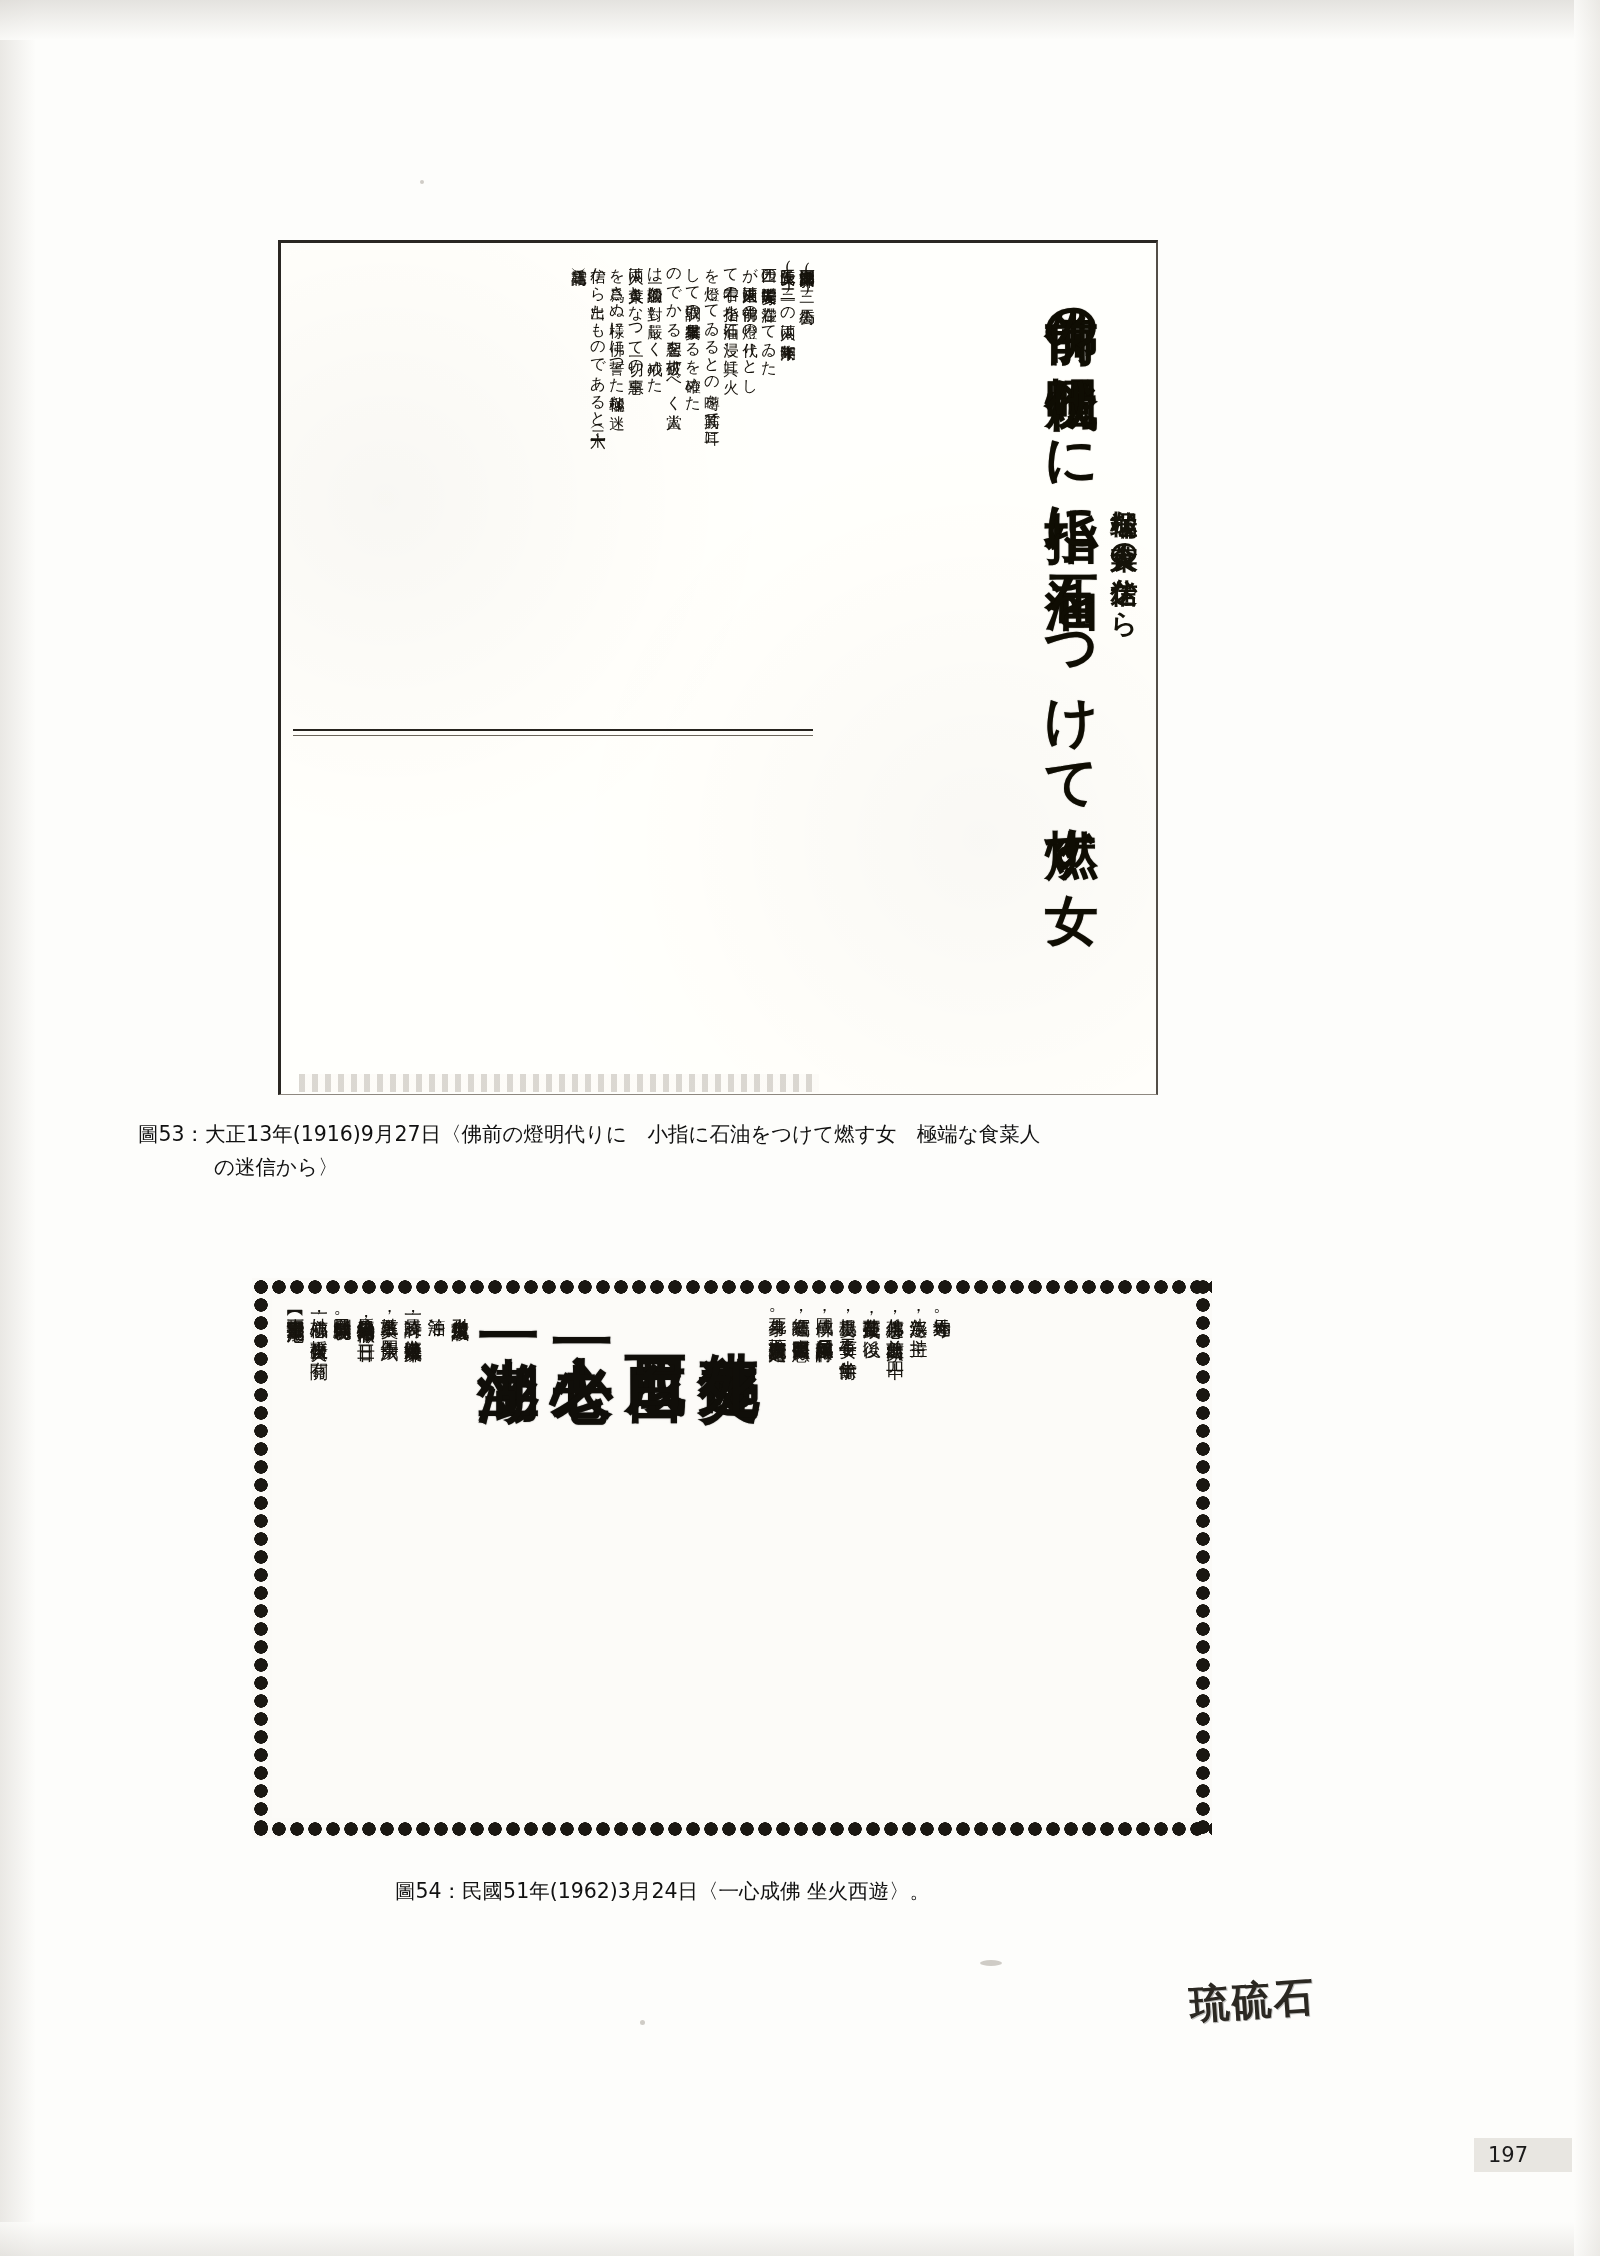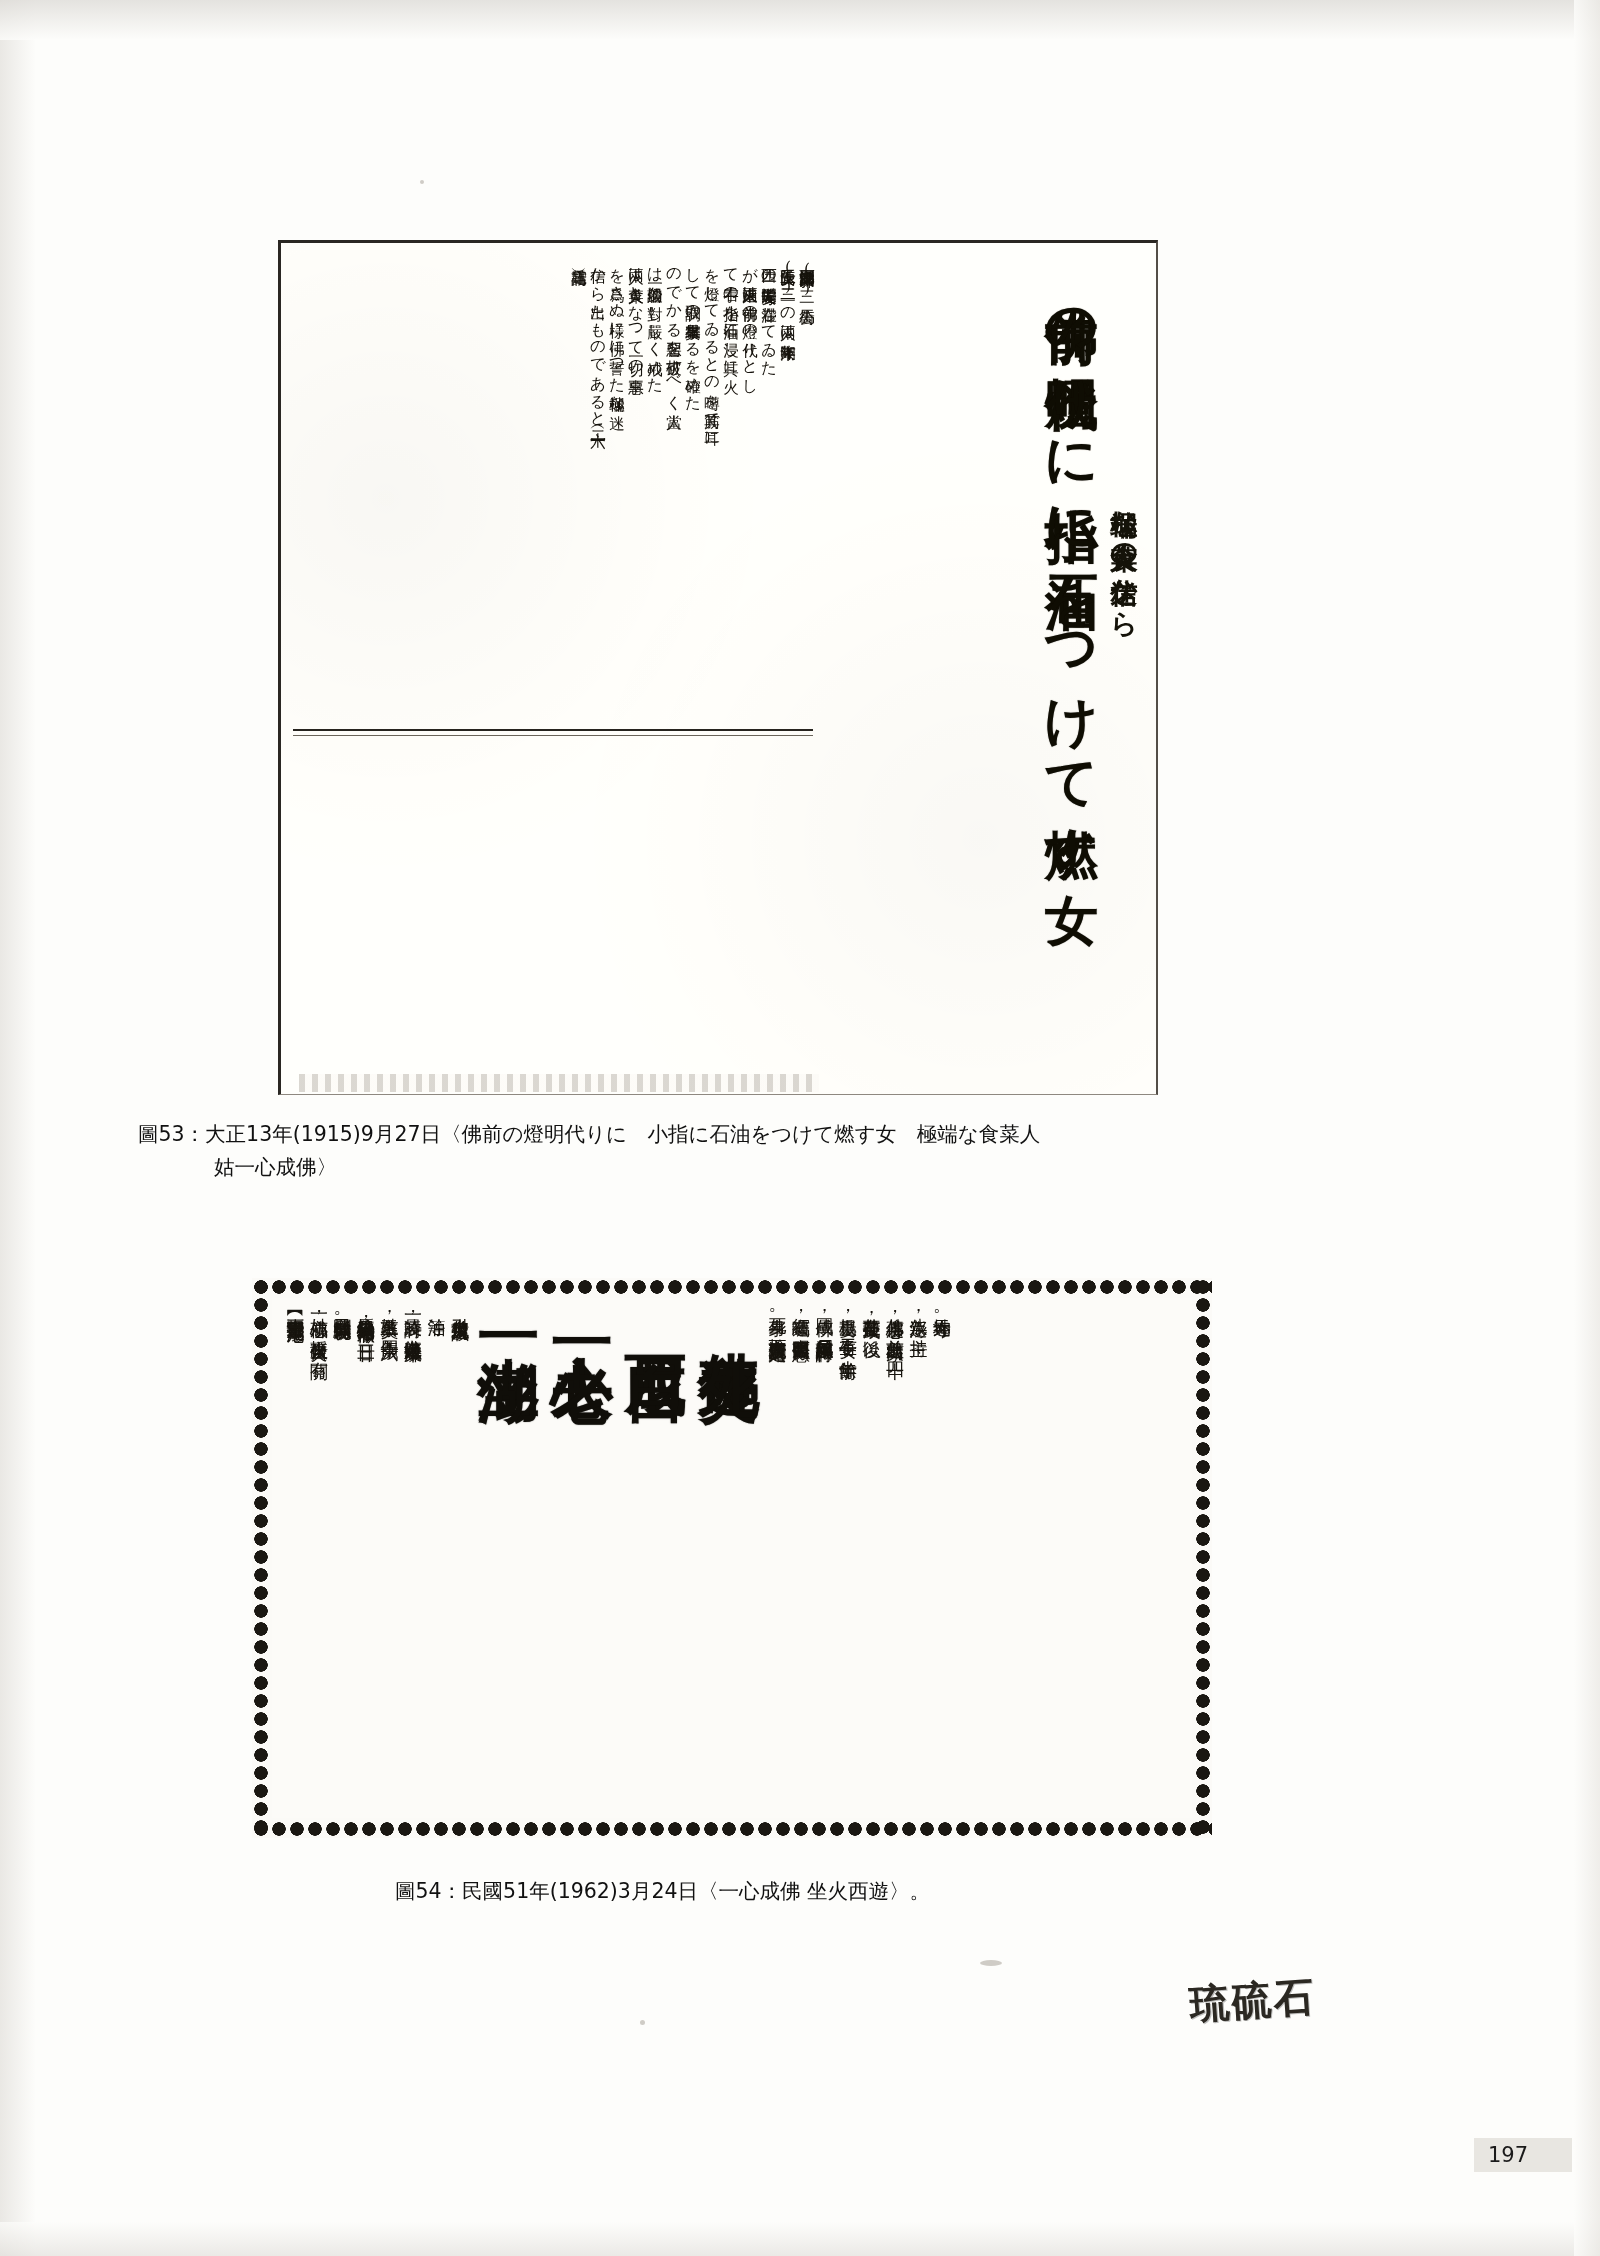--- a/index.html
+++ b/index.html
@@ -326,22 +326,22 @@
       <div class="col">信から出たものであると（二十六</div>
       <div class="col">高雄電話）</div>
     </div>
 
     <div id="rule53a"></div>
     <div id="rule53b"></div>
     <div id="smudge53"></div>
   </div>
 
   <div id="cap53">
-    <div class="l1">圖53：大正13年(1915)9月27日〈佛前の燈明代りに　小指に石油をつけて燃す女　極端な食菜人</div>
-    <div class="l2">姑一心成佛〉</div>
+    <div class="l1">圖53：大正13年(1916)9月27日〈佛前の燈明代りに　小指に石油をつけて燃す女　極端な食菜人</div>
+    <div class="l2">の迷信から〉</div>
   </div>
 
   <div id="clip54">
     <div class="wavy wavy-h" id="w-top"></div>
     <div class="wavy wavy-h" id="w-bot"></div>
     <div class="wavy wavy-v" id="w-left"></div>
     <div class="wavy wavy-v" id="w-right"></div>
 
     <div id="inner54">
       <div class="cols54">

